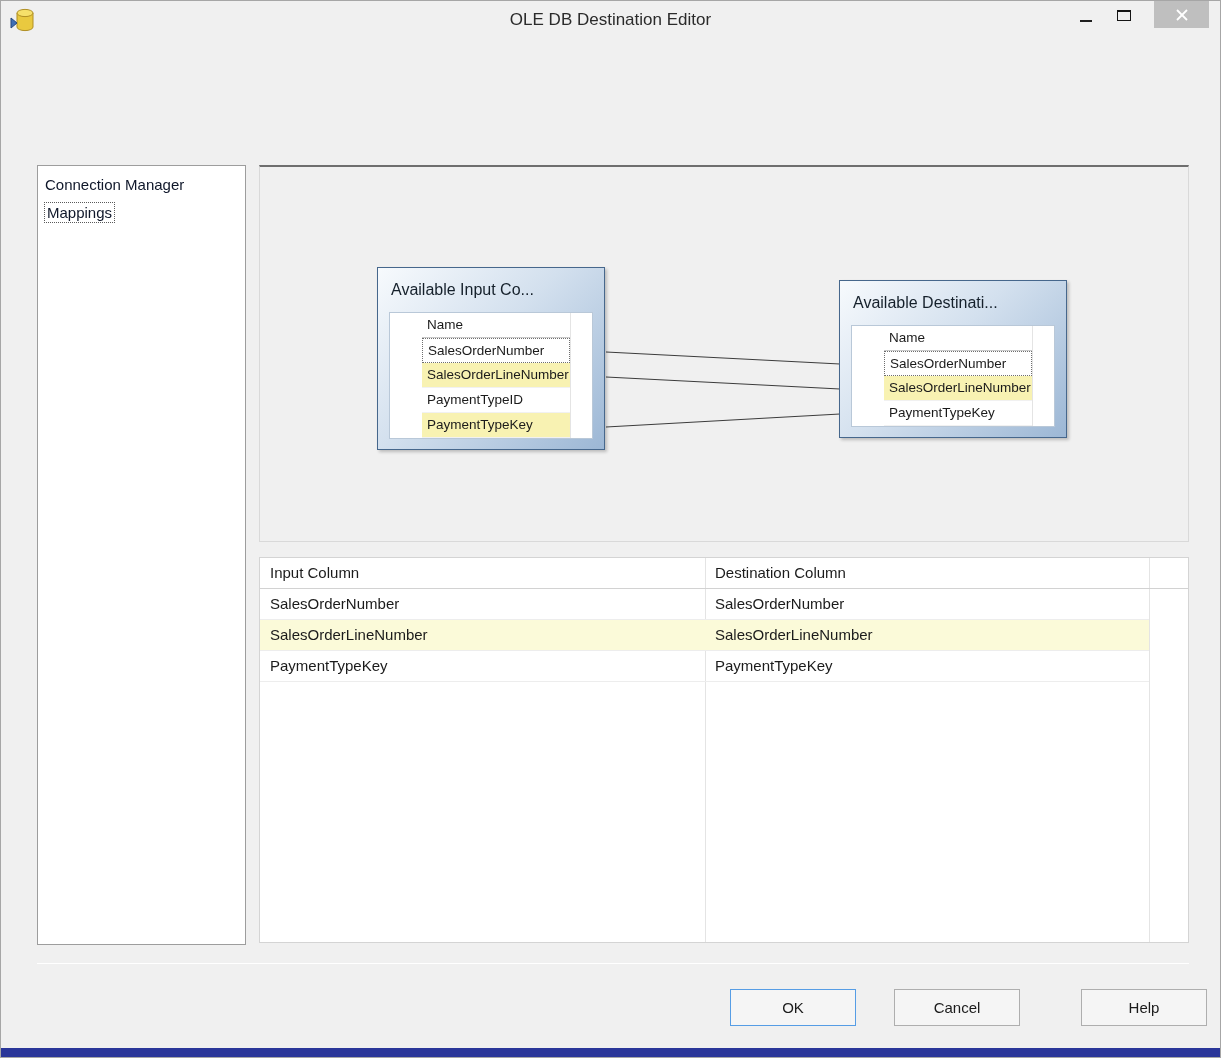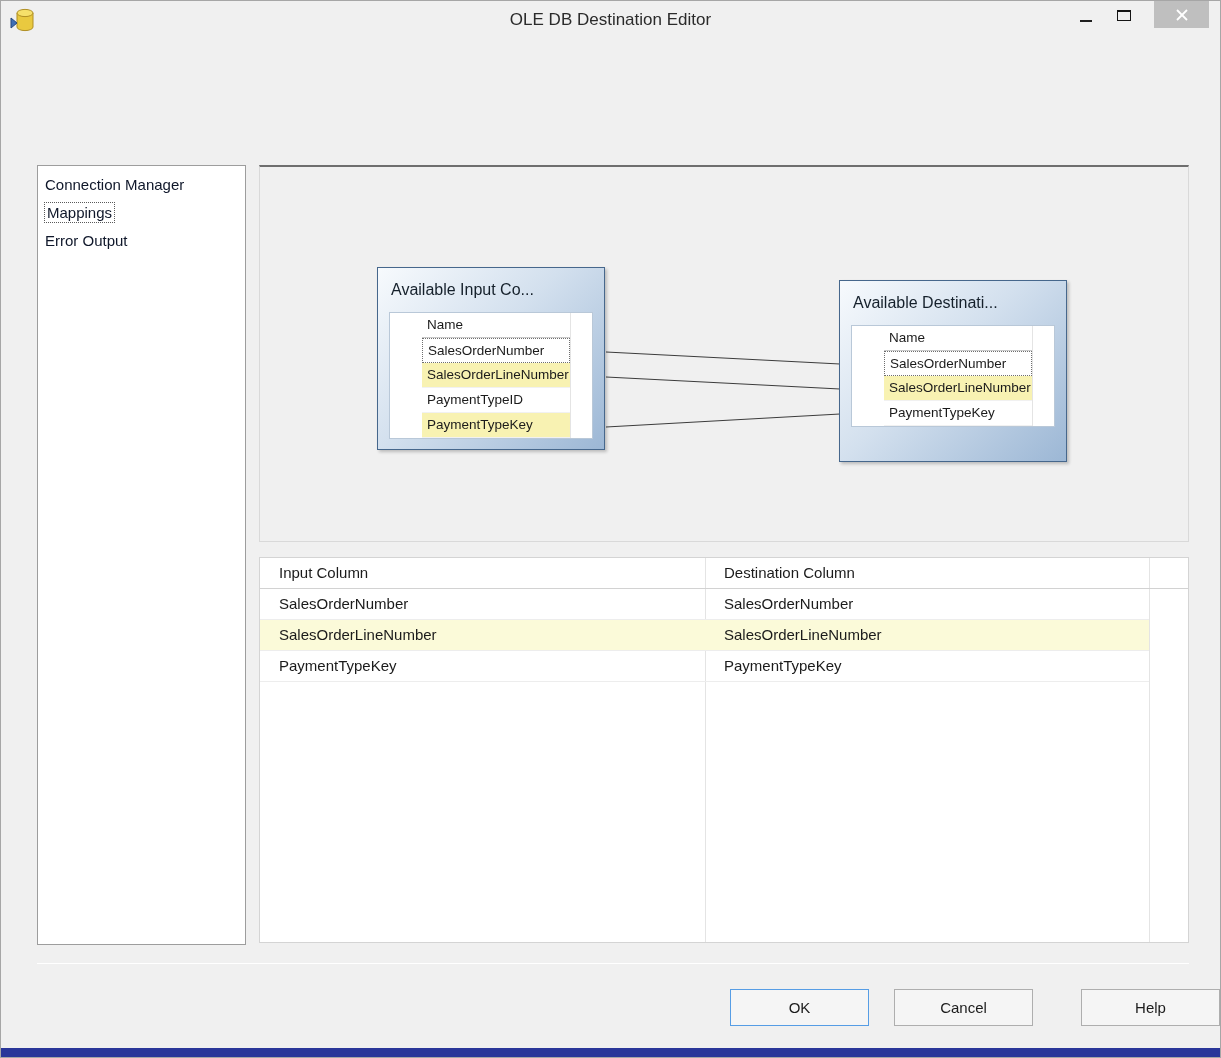--- a/index.html
+++ b/index.html
@@ -54,21 +54,21 @@
   .connectors { position: absolute; left: 0; top: 0; }
   .connectors line { stroke: #3c3c3c; stroke-width: 1; }
 
   .map-box {
     position: absolute; width: 228px;
     border: 1px solid #46678c;
     background: linear-gradient(135deg, #f7fafd 0%, #d3e0ee 45%, #9cb7d5 100%);
     box-shadow: 2px 2px 3px rgba(0,0,0,0.22);
   }
   .input-box { left: 117px; top: 100px; height: 183px; }
-  .dest-box  { left: 579px; top: 113px; height: 182px; }
+  .dest-box  { left: 579px; top: 113px; height: 158px; }
   .map-box-title { height: 44px; display: flex; align-items: center; padding-left: 13px; font-size: 16px; color: #15202b; cursor: default; }
   .map-list { margin: 0 11px; background: #ffffff; border: 1px solid #b9c8d8; display: flex; }
   .input-box .map-list { height: 127px; }
   .dest-box  .map-list { height: 102px; }
   .map-col { flex: 1; padding-left: 32px; }
   .map-gutter { width: 22px; border-left: 1px solid #e4e4e4; background: #ffffff; }
   .map-row {
     height: 25px; line-height: 24px; padding-left: 5px;
     font-size: 13.5px; color: #1b1b1b; border-bottom: 1px solid #f1f1f1;
     white-space: nowrap; overflow: hidden;
@@ -80,27 +80,27 @@
   
   .grid {
     position: absolute; left: 258px; top: 556px; width: 930px; height: 386px;
     background: #ffffff; border: 1px solid #d4d4d4; font-size: 15px; color: #1b1b1b;
   }
   .vline { position: absolute; top: 0; bottom: 0; width: 1px; background: #e4e4e4; }
   .v1 { left: 445px; } .v2 { left: 889px; }
   .grid-row { position: relative; height: 31px; display: flex; width: 889px; border-bottom: 1px solid #ededed; }
   .grid-row.grid-head { width: 100%; border-bottom: 1px solid #d2d2d2; }
   .grid-row.hl { background: #fbfad9; }
-  .cell { line-height: 30px; padding-left: 19px; white-space: nowrap; overflow: hidden; }
+  .cell { line-height: 30px; padding-left: 10px; white-space: nowrap; overflow: hidden; }
   .c1 { width: 445px; } .c2 { width: 444px; }
 
   
   .divider { position: absolute; left: 36px; width: 1152px; top: 962px; height: 1px; background: #d7d7d7; border-bottom: 1px solid #ffffff; }
   .btn {
-    position: absolute; top: 988px; width: 139px; height: 37px;
+    position: absolute; top: 988px; width: 126px; height: 37px;
     background: #f5f5f5; border: 1px solid #aeaeae;
     font-family: inherit; font-size: 15px; color: #1b1b1b; cursor: default;
   }
   .btn-ok { left: 729px; border: 1px solid #569de5; }
   .btn-cancel { left: 893px; }
   .btn-help { left: 1080px; }
   .bottom-bar { position: absolute; left: 0; right: 0; bottom: 0; height: 9px; background: #2a3699; }
 </style>
 </head>
 <body>
@@ -130,23 +130,20 @@
     </div>
   </div>
 
 
   <div class="nav">
     <div class="nav-item">
       <span>Connection Manager</span>
     </div>
     <div class="nav-item selected">
       <span class="focus">Mappings</span>
-    </div>
-    <div class="nav-item">
-      <span>Error Output</span>
     </div>
   </div>
 
   <div class="surface">
 
     <svg class="connectors" width="930" height="377" viewBox="0 0 930 377">
       <line x1="346" y1="185" x2="580" y2="197"></line>
       <line x1="346" y1="210" x2="580" y2="222"></line>
       <line x1="346" y1="260" x2="580" y2="247"></line>
     </svg>

